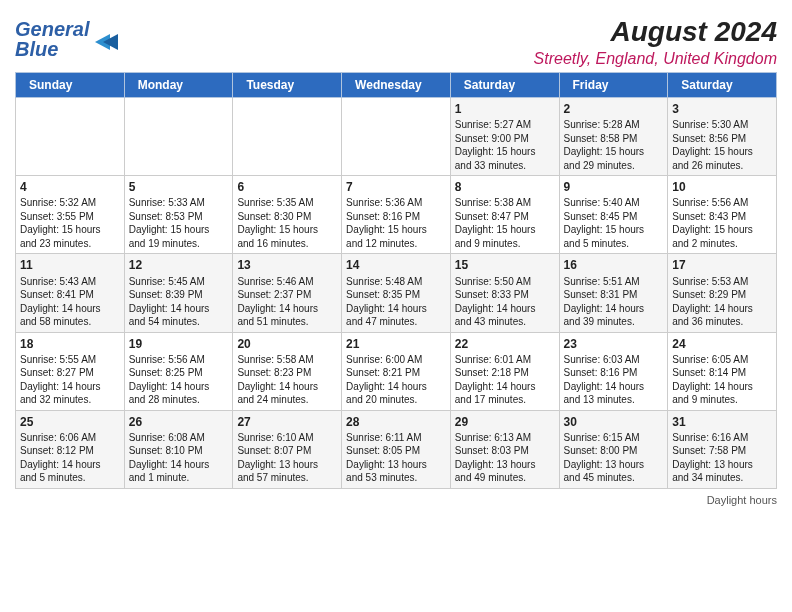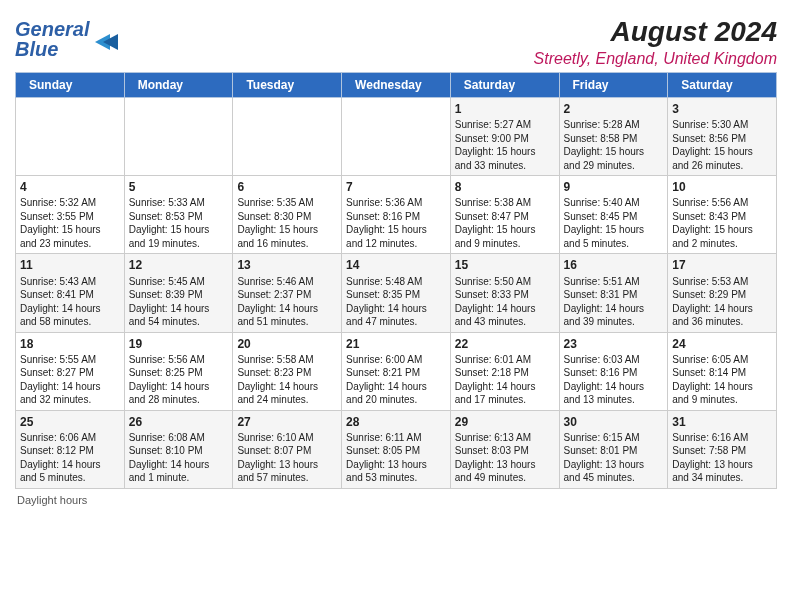--- a/index.html
+++ b/index.html
@@ -78,20 +78,21 @@
       color: #222;
     }
     .empty-cell {
       background: #fff !important;
     }
     .footer-note {
       font-size: 11px;
       color: #555;
       margin-top: 5px;
       padding-left: 2px;
+      text-align: right;
     }
   </style>
 </head>
 <body>
 
 <div class="page">
   <div class="header-row">
     <div class="logo">
       <div>
         <svg width="110" height="50" viewBox="0 0 110 50">
@@ -334,21 +335,21 @@
           <td>
             <span class="day-num">29</span>
             <div class="cell-text">Sunrise: 6:13 AM</div>
             <div class="cell-text">Sunset: 8:03 PM</div>
             <div class="cell-text">Daylight: 13 hours</div>
             <div class="cell-text">and 49 minutes.</div>
           </td>
           <td>
             <span class="day-num">30</span>
             <div class="cell-text">Sunrise: 6:15 AM</div>
-            <div class="cell-text">Sunset: 8:01 PM</div>
+            <div class="cell-text">Sunset: 8:00 PM</div>
             <div class="cell-text">Daylight: 13 hours</div>
             <div class="cell-text">and 45 minutes.</div>
           </td>
           <td>
             <span class="day-num">31</span>
             <div class="cell-text">Sunrise: 6:16 AM</div>
             <div class="cell-text">Sunset: 7:58 PM</div>
             <div class="cell-text">Daylight: 13 hours</div>
             <div class="cell-text">and 34 minutes.</div>
           </td>

